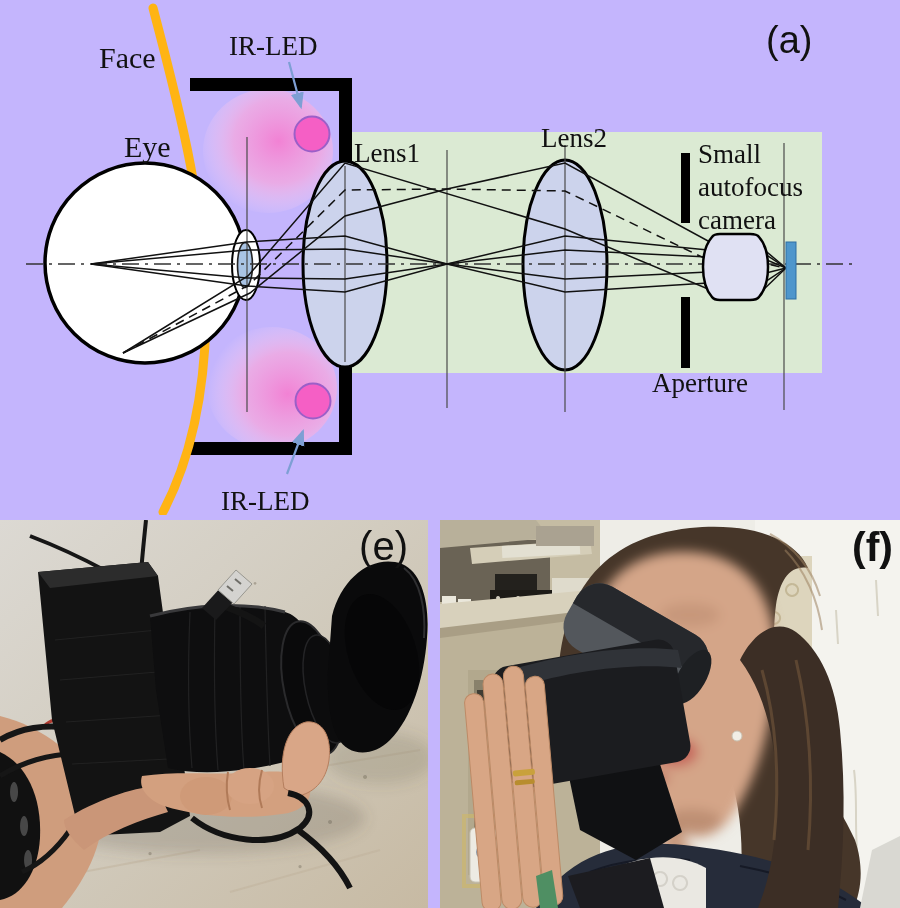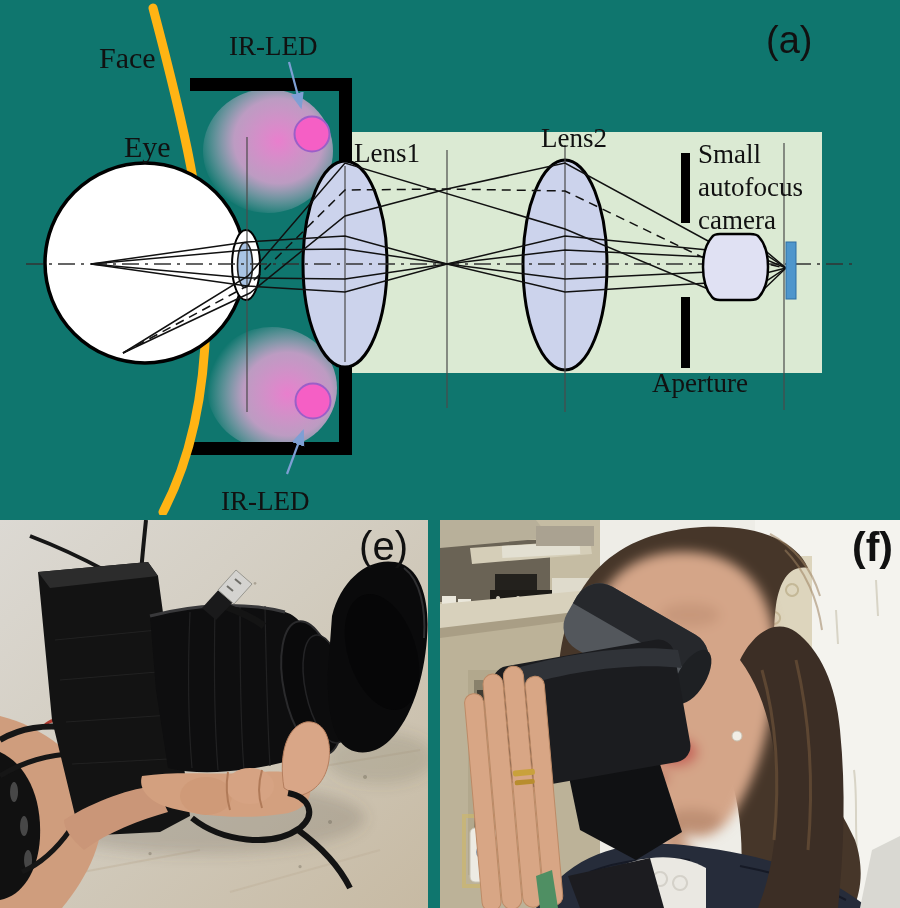--- a/index.html
+++ b/index.html
@@ -1,16 +1,16 @@
 <!DOCTYPE html>
 <html><head>
 <meta charset="utf-8">
 <style>
   html,body{margin:0;padding:0;background:#ffffff;}
-  .figure{position:relative;width:900px;height:908px;background:#0f766e;overflow:hidden;
+  .figure{position:relative;width:900px;height:908px;background:#c4b5fd;overflow:hidden;
           font-family:"Liberation Sans","DejaVu Sans",sans-serif;}
   .panel-a{position:absolute;left:0;top:0;width:900px;height:515px;}
   .photo{position:absolute;top:520px;height:388px;overflow:hidden;}
   .photo-e{left:0;width:428px;}
   .photo-f{left:440px;width:460px;}
   .photo svg{display:block;}
   .plabel{position:absolute;color:#111;font-family:"Liberation Sans","DejaVu Sans",sans-serif;
           line-height:1;user-select:none;}
   .plabel-e{top:6px;right:20px;font-size:40px;font-weight:400;}
   .plabel-f{top:7px;right:7px;font-size:41px;font-weight:700;}

